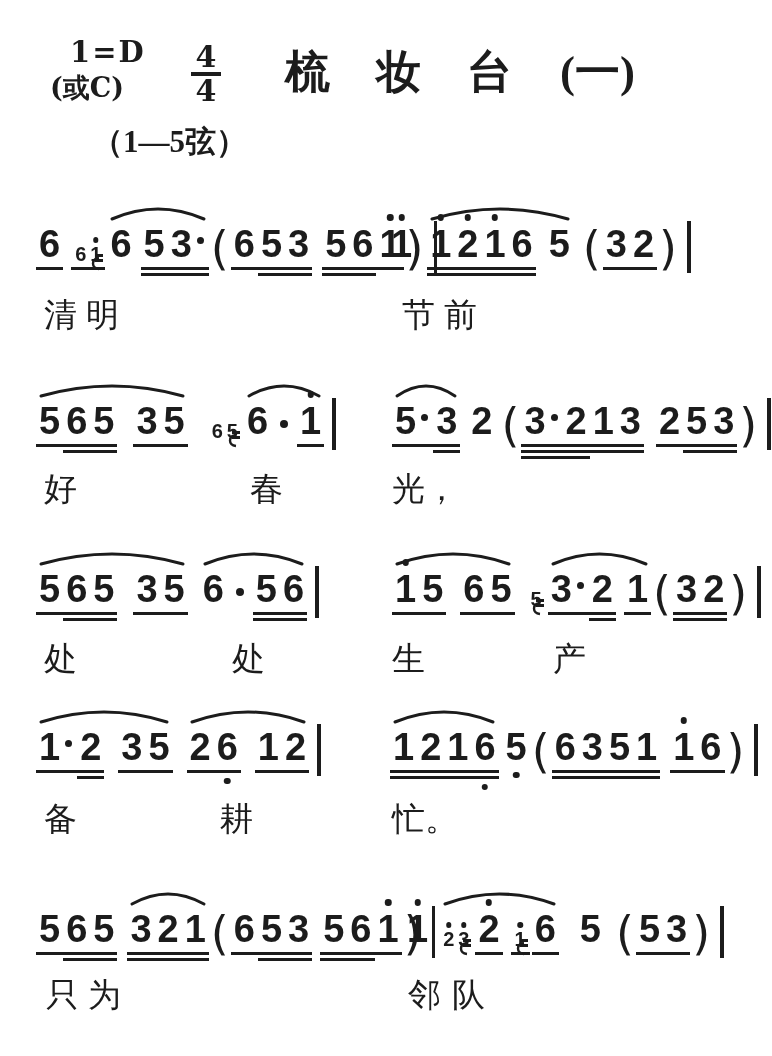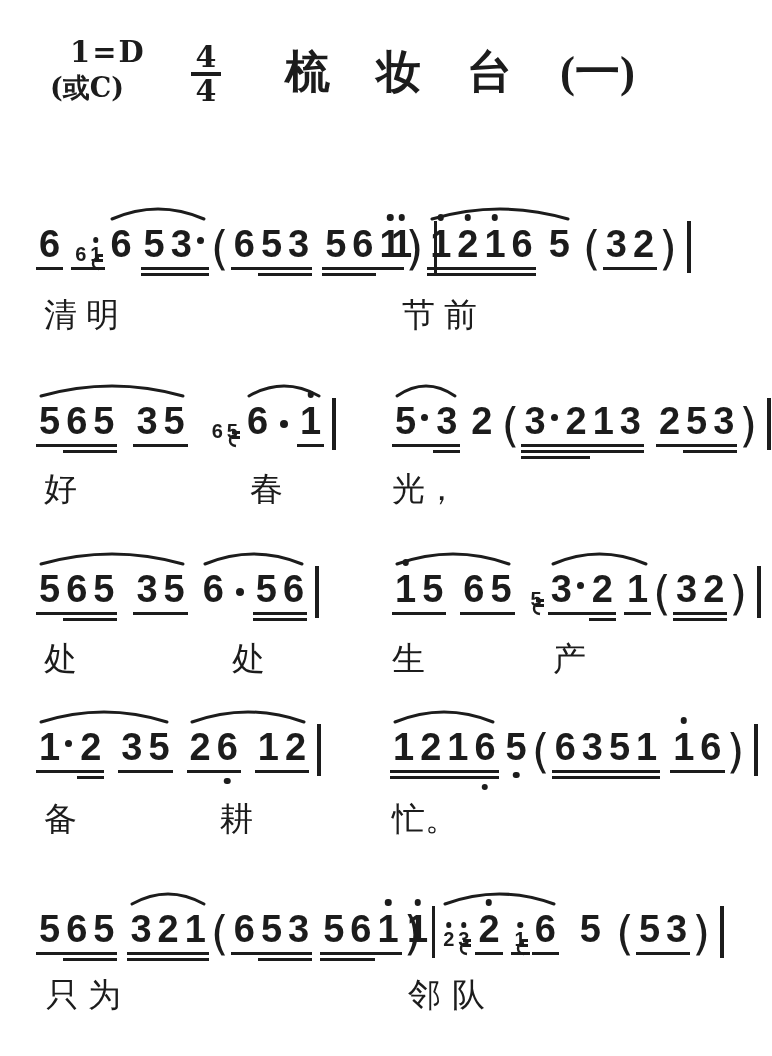--- a/index.html
+++ b/index.html
@@ -70,20 +70,21 @@
     <div>4</div>
     <div class="fbar"></div>
     <div>4</div>
   </div>
   <div class="title">
     <span class="tchar">梳</span>
     <span class="tchar">妆</span>
     <span class="tchar">台</span>
     <span class="tchar">(一)</span>
   </div>
+  <div class="subline sub-tuning">（1—5弦）</div>
   <div id="score">
       <div class="measure" style="left: 36px; top: 223px;">
         <span class="note"><span class="dgt">6</span><i class="ul u1"></i></span>
         <span class="grace">
           <span class="gw"><span class="gd">6</span><span class="gd">1<i class="odot ghi"></i></span></span>
           <span class="gbeams">
             <i class="b1"></i>
             <i class="b2"></i>
             <svg width="14" height="14" viewBox="0 0 14 14" class="hook">
               <path d="M11 1 C 3 2 3 11 11 12" fill="none" stroke="#1c1c1c" stroke-width="2.4"></path>

